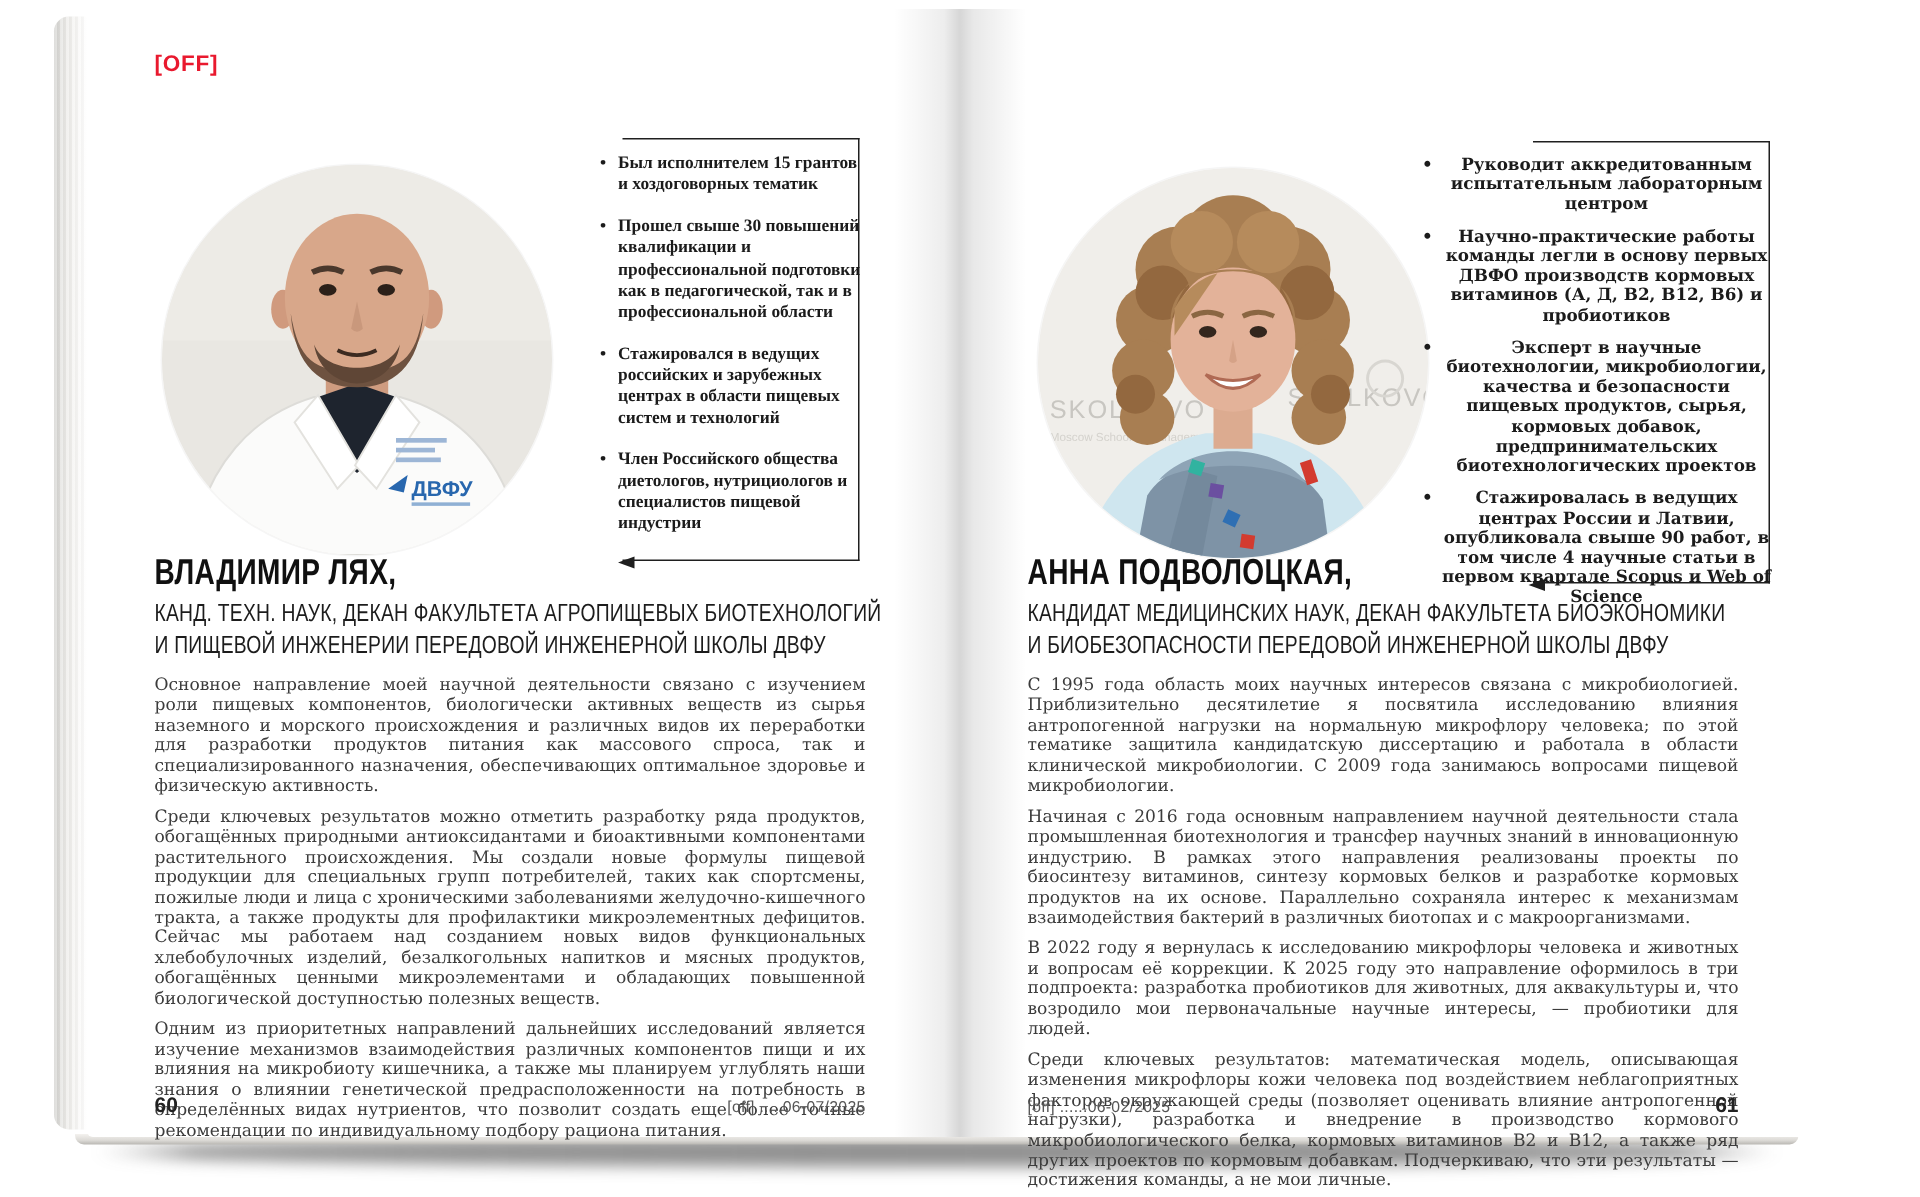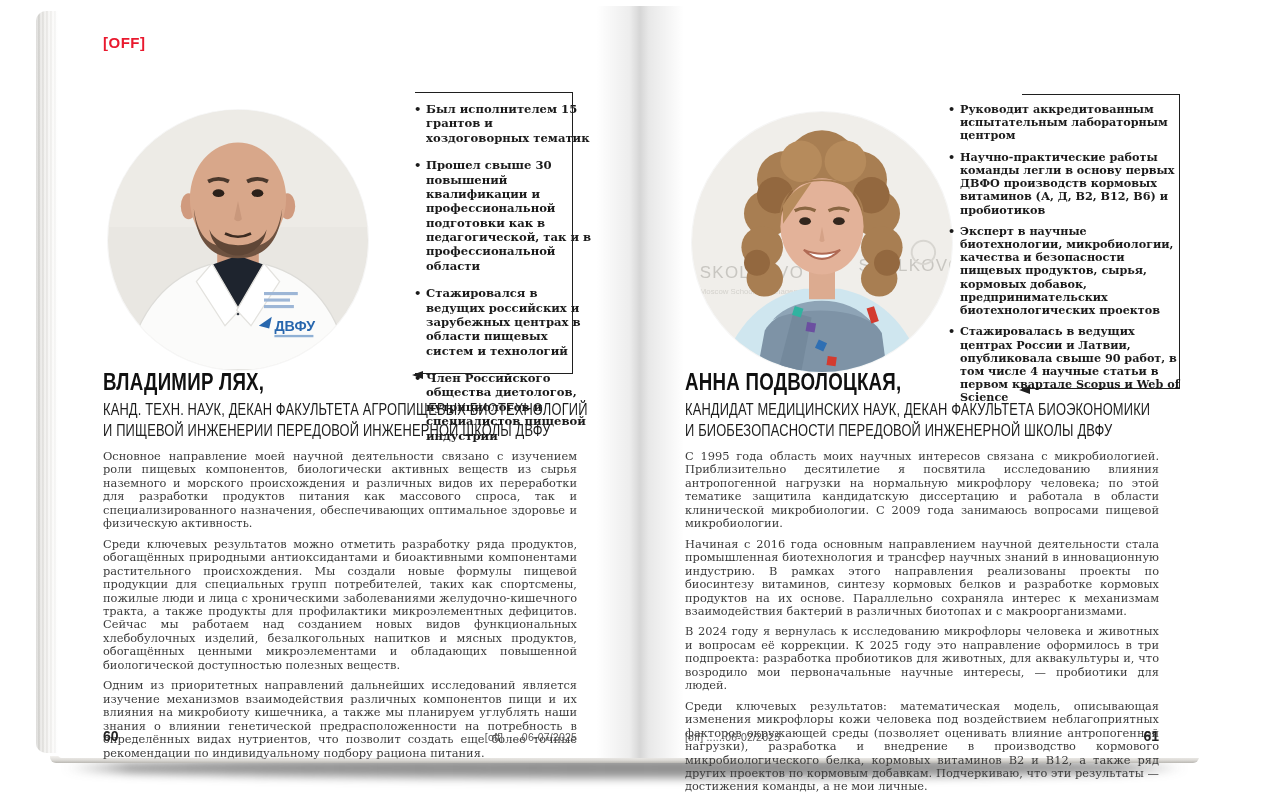--- a/index.html
+++ b/index.html
@@ -58,26 +58,26 @@
                font-family:"DejaVu Serif", serif; font-size:11.4px; line-height:1.18;
                color:#3c3c3c; text-align:justify; }
   .body-text p { margin-bottom:7px; }
 
   .footer { position:absolute; left:45px; top:722px; width:474px;
             display:flex; justify-content:space-between; align-items:baseline; }
   .page-num { font-weight:700; font-size:14px; color:#222; }
   .issue { font-size:10.5px; color:#555; letter-spacing:.2px; }
 
   
-  .notes-left { left:356px; top:96px; width:180px; font-size:11.6px; line-height:1.24; }
+  .notes-left { left:342px; top:96px; width:180px; font-size:11.6px; line-height:1.24;font-family:Liberation Serif, serif; }
   .notes-left .bullet { margin-bottom:13px; }
   .frame-left { left:357px; top:86px; width:158px; height:282px; }
   
   .notes-right { left:308px; top:97px; width:234px; font-size:11.2px; line-height:1.18; }
-  .notes-right .bullet { margin-bottom:8px; }
+  .notes-right .bullet { margin-bottom:8px;text-align:center; }
   .frame-right { left:382px; top:88px; width:158px; height:295px; }
 </style>
 </head>
 <body>
 
 <div class="canvas">
   <div class="book">
     <div class="floor-shadow"></div>
     <div class="stack-bottom"></div>
     <div class="stack-left"></div>
@@ -230,21 +230,21 @@
         <div class="person-name">АННА ПОДВОЛОЦКАЯ,</div>
         <div class="person-title">
           <div>КАНДИДАТ МЕДИЦИНСКИХ НАУК, ДЕКАН ФАКУЛЬТЕТА БИОЭКОНОМИКИ</div>
           <div>И БИОБЕЗОПАСНОСТИ ПЕРЕДОВОЙ ИНЖЕНЕРНОЙ ШКОЛЫ ДВФУ</div>
         </div>
       </div>
 
       <div class="body-text">
         <p>С 1995 года область моих научных интересов связана с микробиологией. Приблизительно десятилетие я посвятила исследованию влияния антропогенной нагрузки на нормальную микрофлору человека; по этой тематике защитила кандидатскую диссертацию и работала в области клинической микробиологии. С 2009 года занимаюсь вопросами пищевой микробиологии.</p>
         <p>Начиная с 2016 года основным направлением научной деятельности стала промышленная биотехнология и трансфер научных знаний в инновационную индустрию. В рамках этого направления реализованы проекты по биосинтезу витаминов, синтезу кормовых белков и разработке кормовых продуктов на их основе. Параллельно сохраняла интерес к механизмам взаимодействия бактерий в различных биотопах и с макроорганизмами.</p>
-        <p>В 2024 году я вернулась к исследованию микрофлоры человека и животных и вопросам её коррекции. К 2025 году это направление оформилось в три подпроекта: разработка пробиотиков для животных, для аквакультуры и, что возродило мои первоначальные научные интересы, — пробиотики для людей.</p>
+        <p>В 2022 году я вернулась к исследованию микрофлоры человека и животных и вопросам её коррекции. К 2025 году это направление оформилось в три подпроекта: разработка пробиотиков для животных, для аквакультуры и, что возродило мои первоначальные научные интересы, — пробиотики для людей.</p>
         <p>Среди ключевых результатов: математическая модель, описывающая изменения микрофлоры кожи человека под воздействием неблагоприятных факторов окружающей среды (позволяет оценивать влияние антропогенной нагрузки), разработка и внедрение в производство кормового микробиологического белка, кормовых витаминов В2 и В12, а также ряд других проектов по кормовым добавкам. Подчеркиваю, что эти результаты — достижения команды, а не мои личные.</p>
       </div>
 
       <div class="footer">
         <span class="issue">[off] ......06-02/2025</span>
         <span class="page-num">61</span>
       </div>
     </div>
 
     <div class="gutter"></div>

